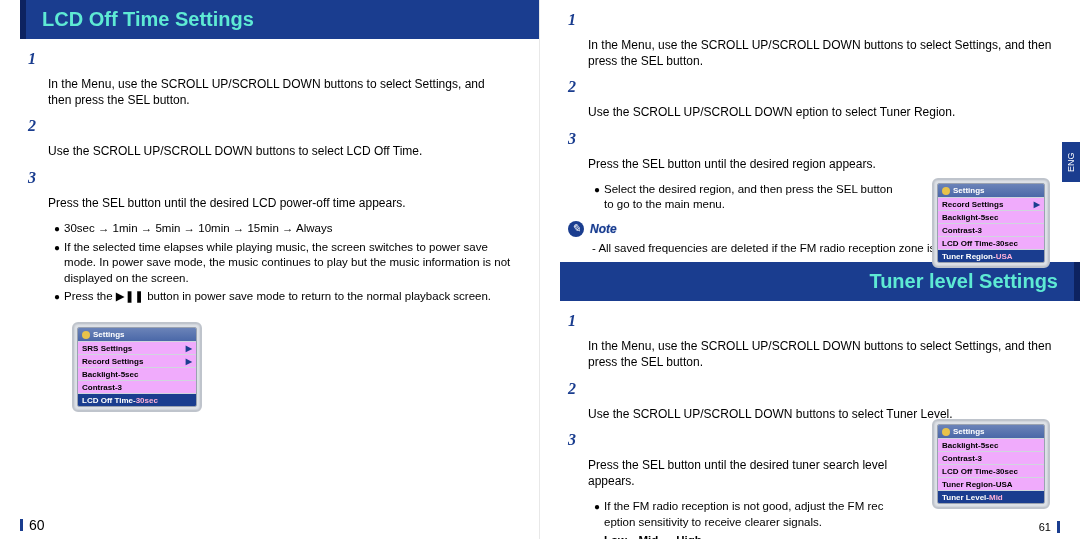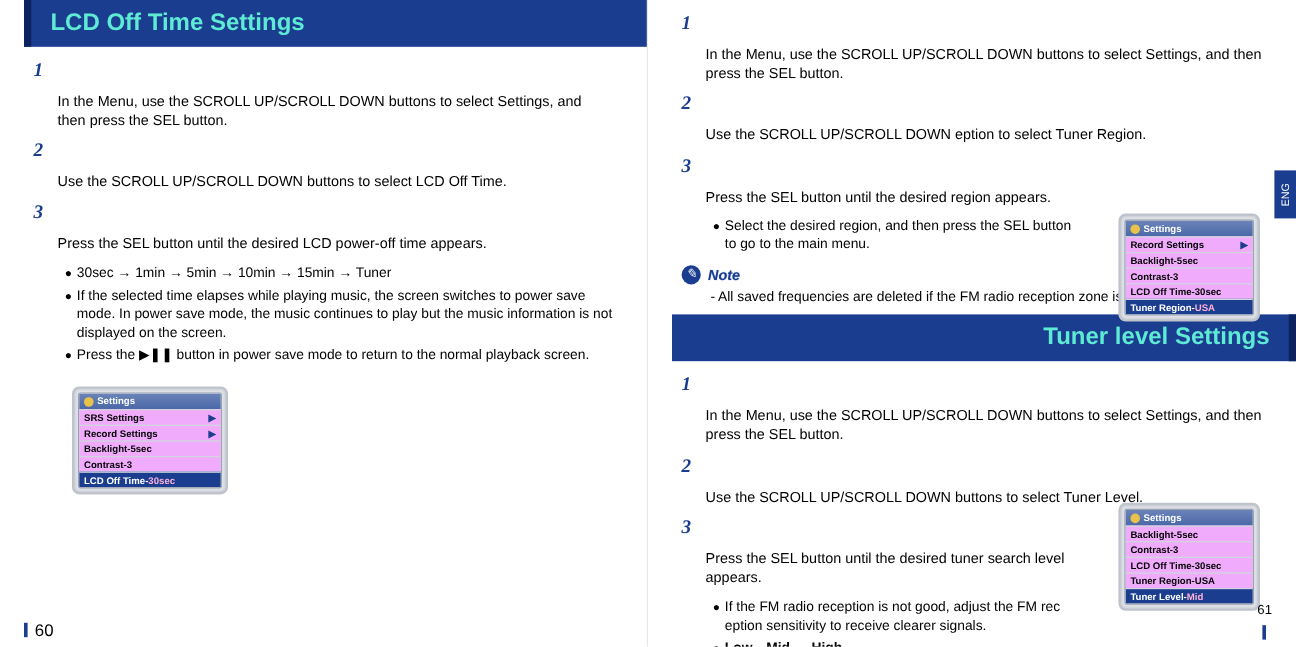--- a/index.html
+++ b/index.html
@@ -75,20 +75,21 @@
     transform: rotate(180deg);
   }
   .device-screen {
     width: 130px;
     border: 2px solid #bfc4cc;
     border-radius: 6px;
     padding: 3px;
     background: #dde1e7;
     box-shadow: inset 0 0 2px rgba(0,0,0,0.2);
     font-size: 8px;
+    margin-left: 12px;
   }
   .ds-inner {
     border: 1px solid #9aa2b0;
     border-radius: 2px;
     overflow: hidden;
   }
   .ds-title {
     background: linear-gradient(180deg,#6b83b8,#4a68a8);
     color: #fff; padding: 2px 4px; font-weight: bold;
     display:flex; align-items:center; gap:3px;
@@ -114,21 +115,20 @@
   .screen-right-bot { position:absolute; right:30px; bottom:30px; width:118px; }
   .page-num-left {
     position:absolute; bottom:6px; left:20px;
     display:flex; align-items:center; gap:6px; font-size:14px;
     color:#000;
   }
   .page-num-right {
     position:absolute; bottom:6px; right:20px;
     display:flex; align-items:center; gap:6px; font-size:11px;
     color:#000;
-    flex-direction:column;
   }
   .vbar { width:3px; height:12px; background:#1a3d8f; }
   .section-gap { height: 6px; }
   .right-col-content { width: calc(100% - 150px); }
 </style>
 </head>
 <body>
 
 <div class="page page-left">
   <div class="heading-bar left">LCD Off Time Settings</div>
@@ -141,21 +141,21 @@
     <div class="step">
       <div class="step-num">2</div>
       <div class="step-text">Use the SCROLL UP/SCROLL DOWN buttons to select LCD Off Time.</div>
     </div>
     <div class="step">
       <div class="step-num">3</div>
       <div class="step-text">Press the SEL button until the desired LCD power-off time appears.</div>
     </div>
     <div class="sub">
         <span class="bullet">●</span>
-      <span class="txt">30sec → 1min → 5min → 10min → 15min → Tuner</span>
+      <span class="txt">30sec → 1min → 5min → 10min → 15min → Always</span>
       </div>
     <div class="sub">
         <span class="bullet">●</span>
       <span class="txt">If the selected time elapses while playing music, the screen switches to power save mode. In power save mode, the music continues to play but the music information is not displayed on the screen.</span>
       </div>
     <div class="sub">
         <span class="bullet">●</span>
       <span class="txt">Press the ▶❚❚ button in power save mode to return to the normal playback screen.</span>
       </div>
   </div>

